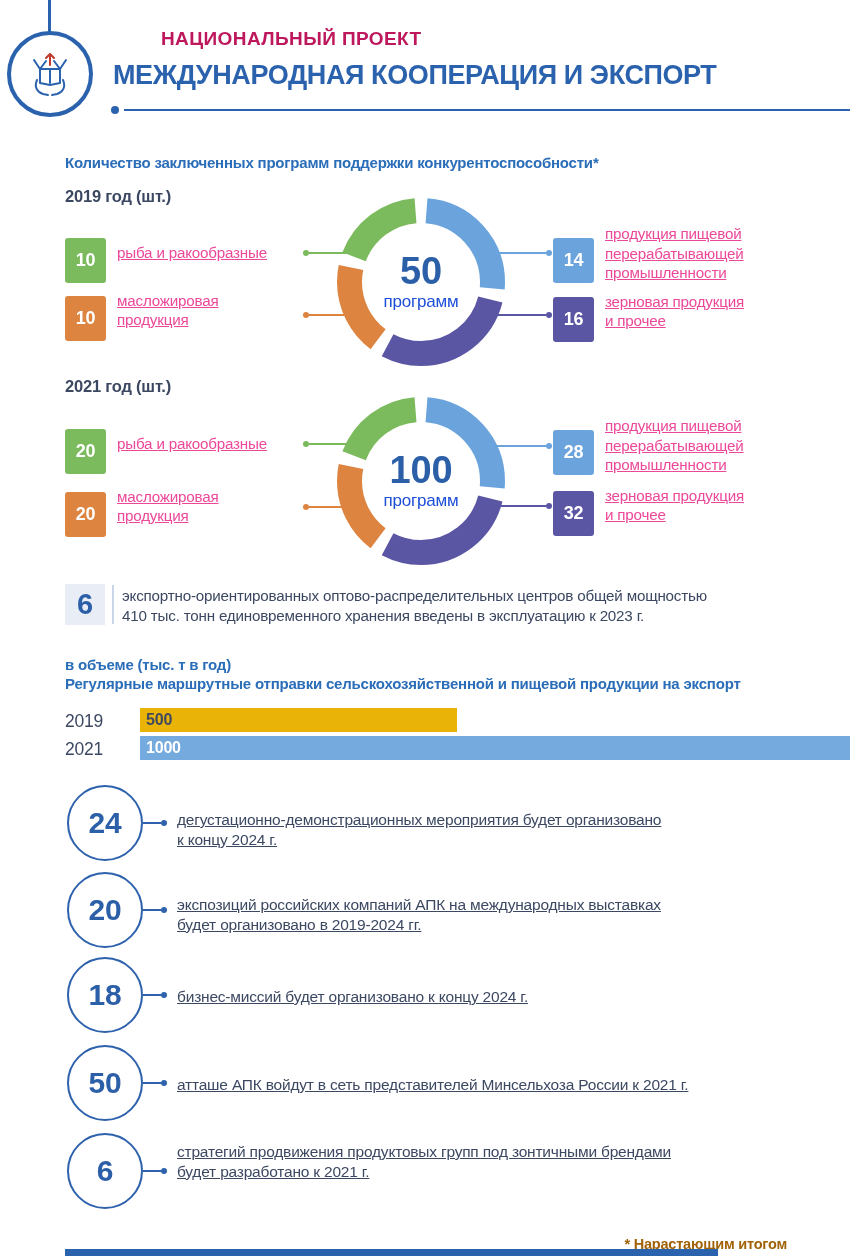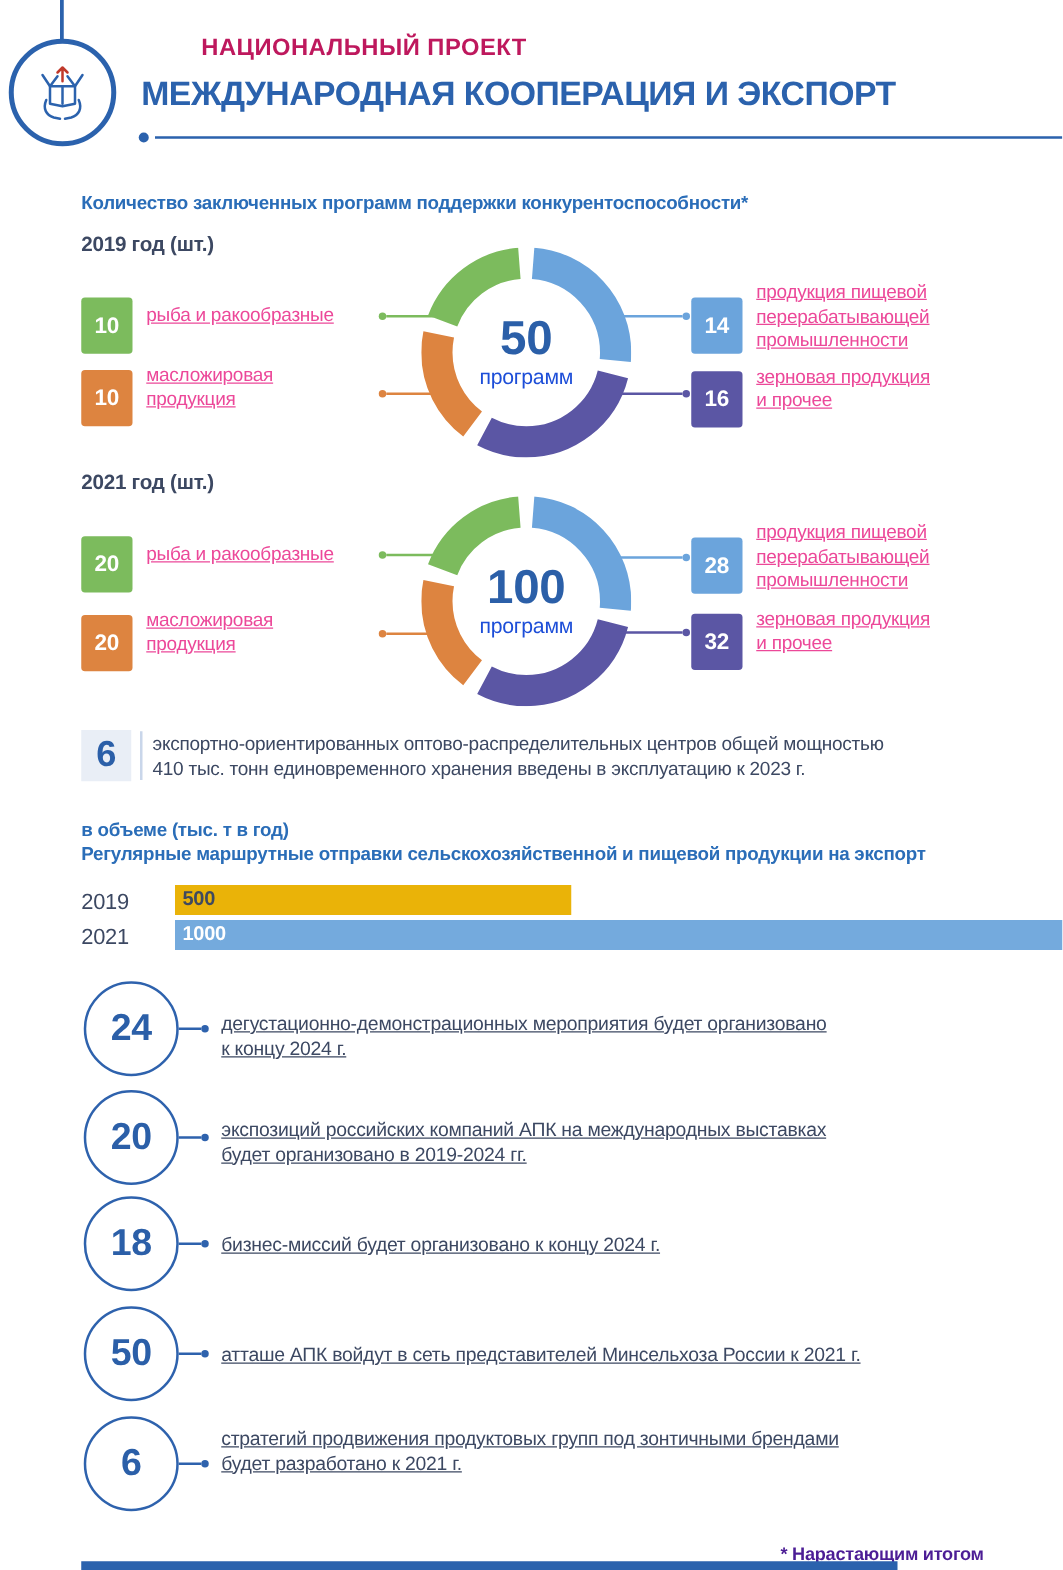--- a/index.html
+++ b/index.html
@@ -55,21 +55,21 @@
 
   
   .mcircle{left:67px;width:76px;height:76px;border:2.5px solid #2e62ad;border-radius:50%;
            box-sizing:border-box;display:flex;align-items:center;justify-content:center;
            font-size:30px;font-weight:bold;color:#2b5fa8;background:#fff;}
   .mline{left:143px;width:18px;height:2px;background:#2e62ad;}
   .mdot{left:161px;width:6px;height:6px;border-radius:50%;background:#2e62ad;}
   .mtext{left:177px;font-size:15.5px;color:#3c4862;line-height:19.5px;text-decoration:underline;}
 
   
-  .footnote{right:63px;top:1236px;font-size:14.5px;font-weight:600;color:#4c1d95;}
+  .footnote{right:63px;top:1236px;font-size:14.5px;font-weight:600;color:#a16207;}
   .bottom-bar{left:65px;top:1249px;width:653px;height:7px;background:#2b62ad;}
 </style>
 </head>
 <body>
 
 <div id="page">
 
   <div class="abs vline"></div>
 
   <div class="abs logo">

